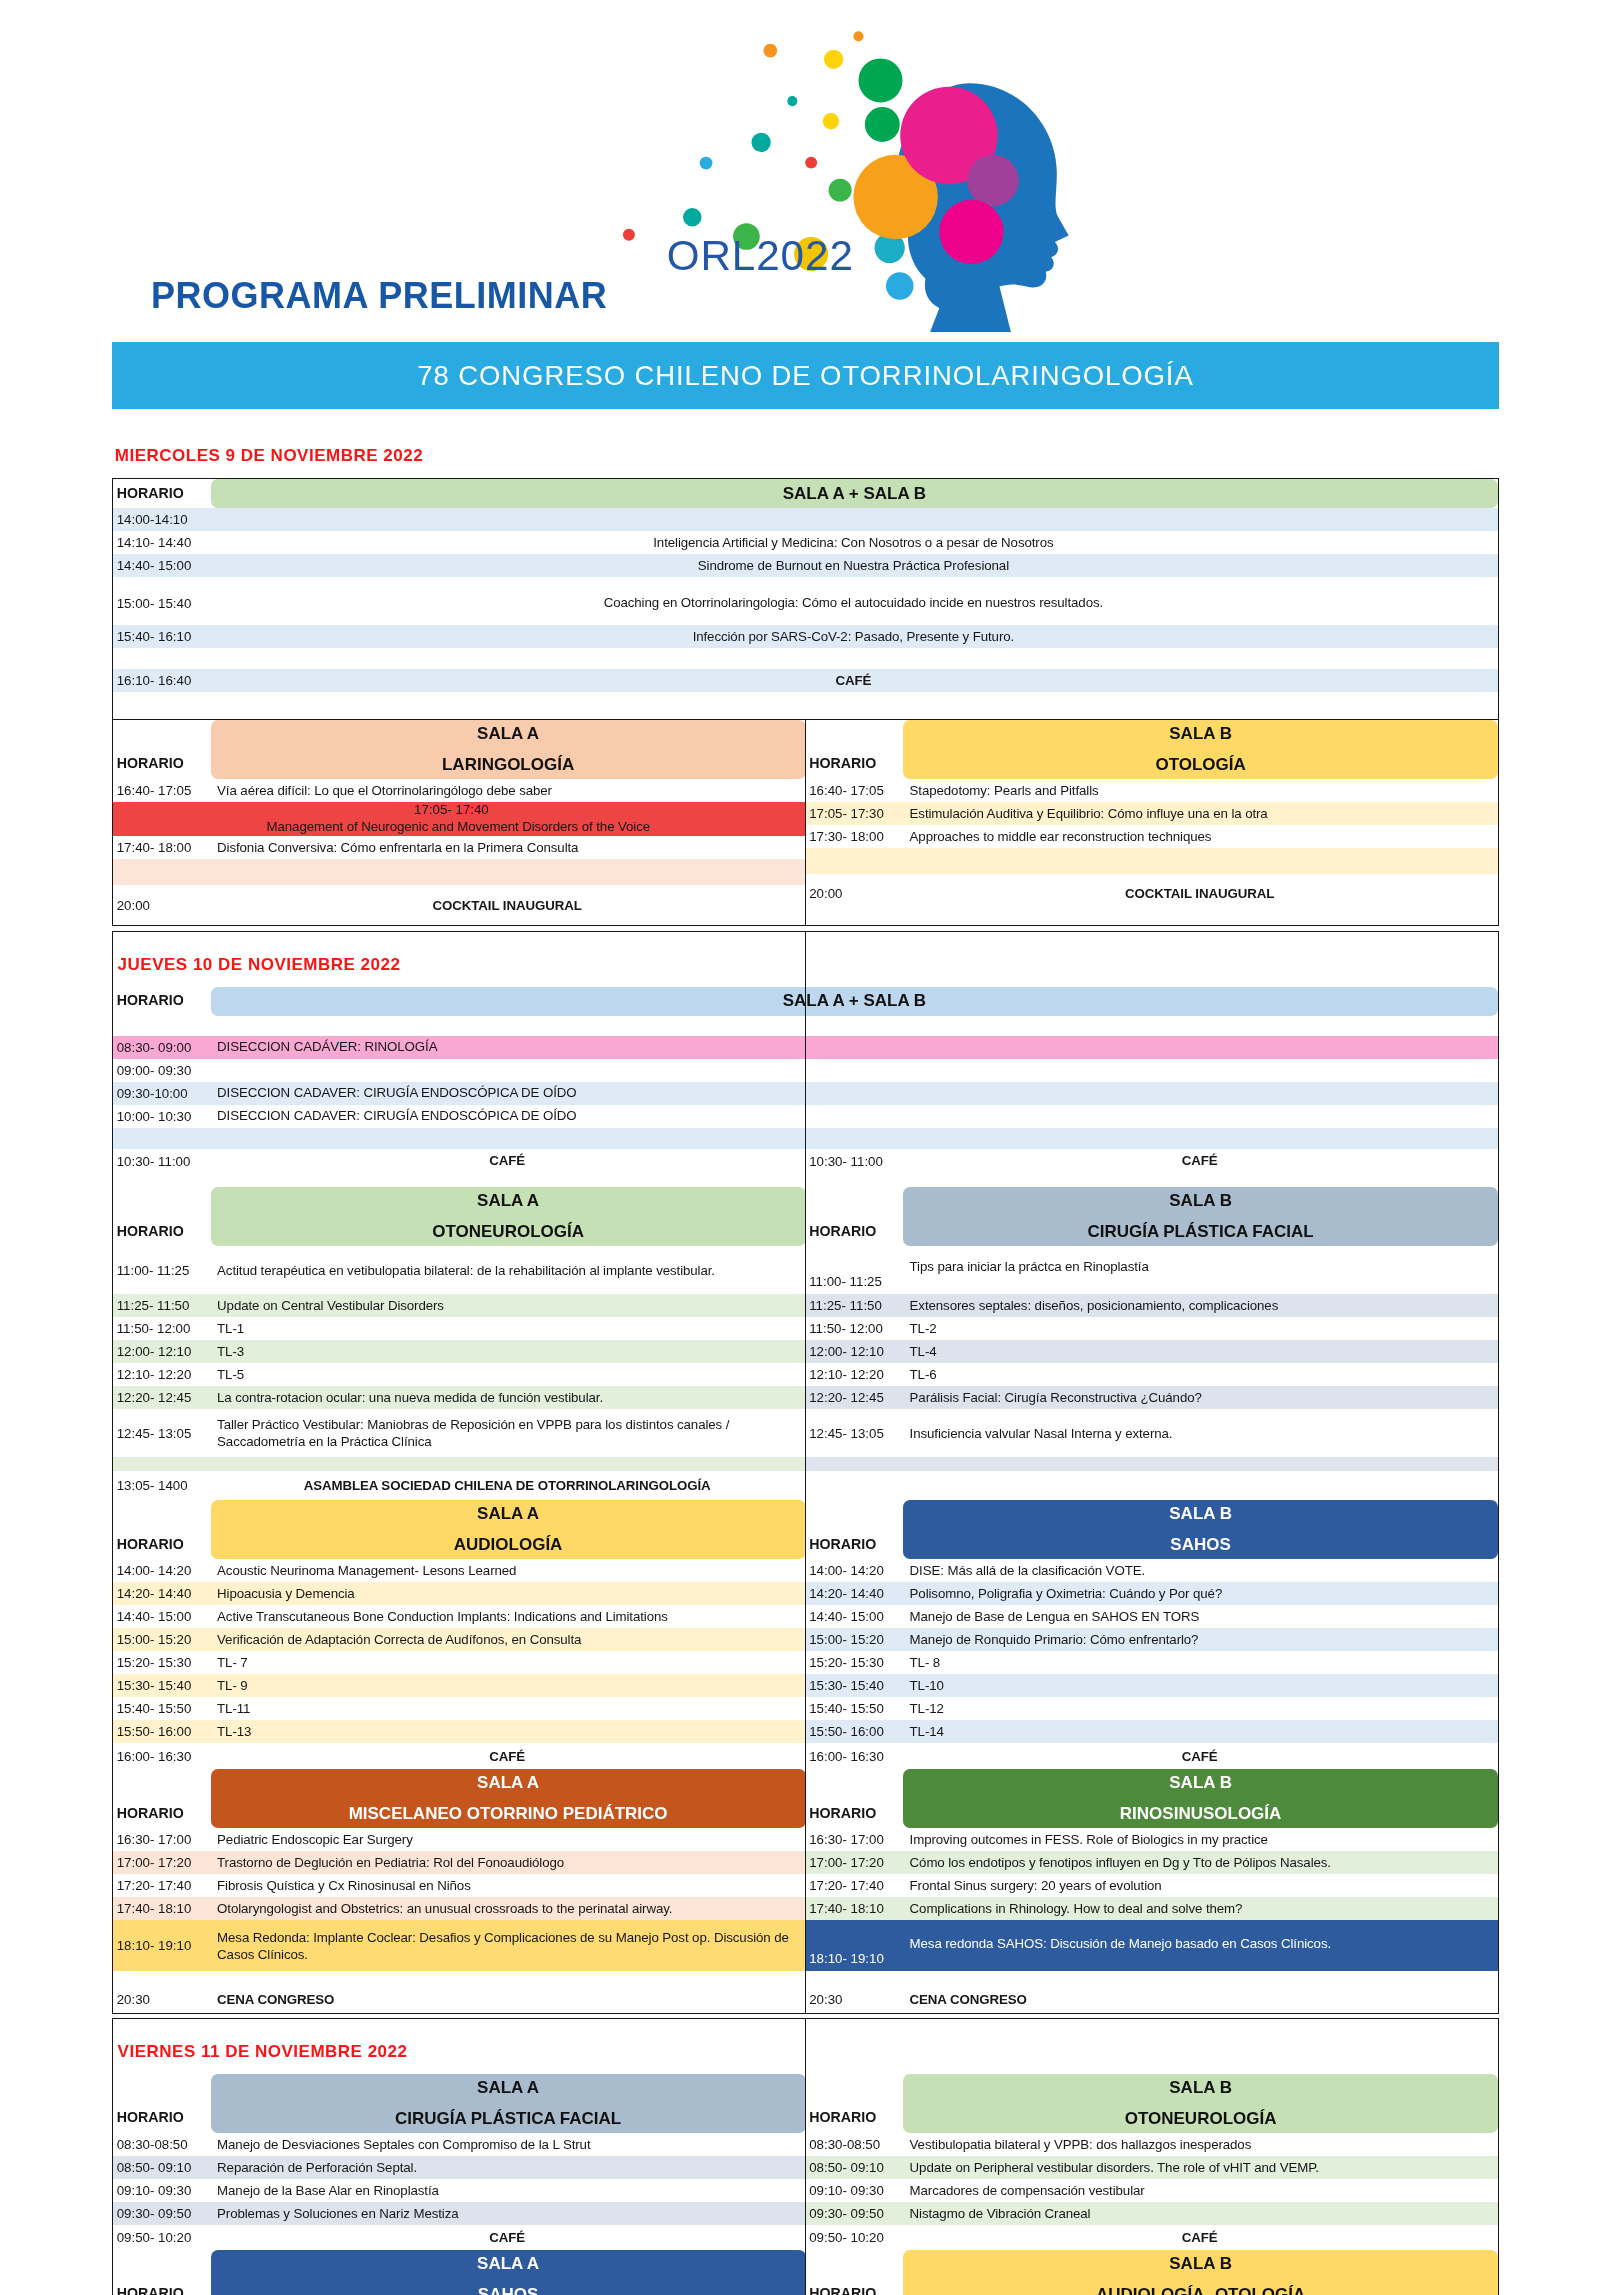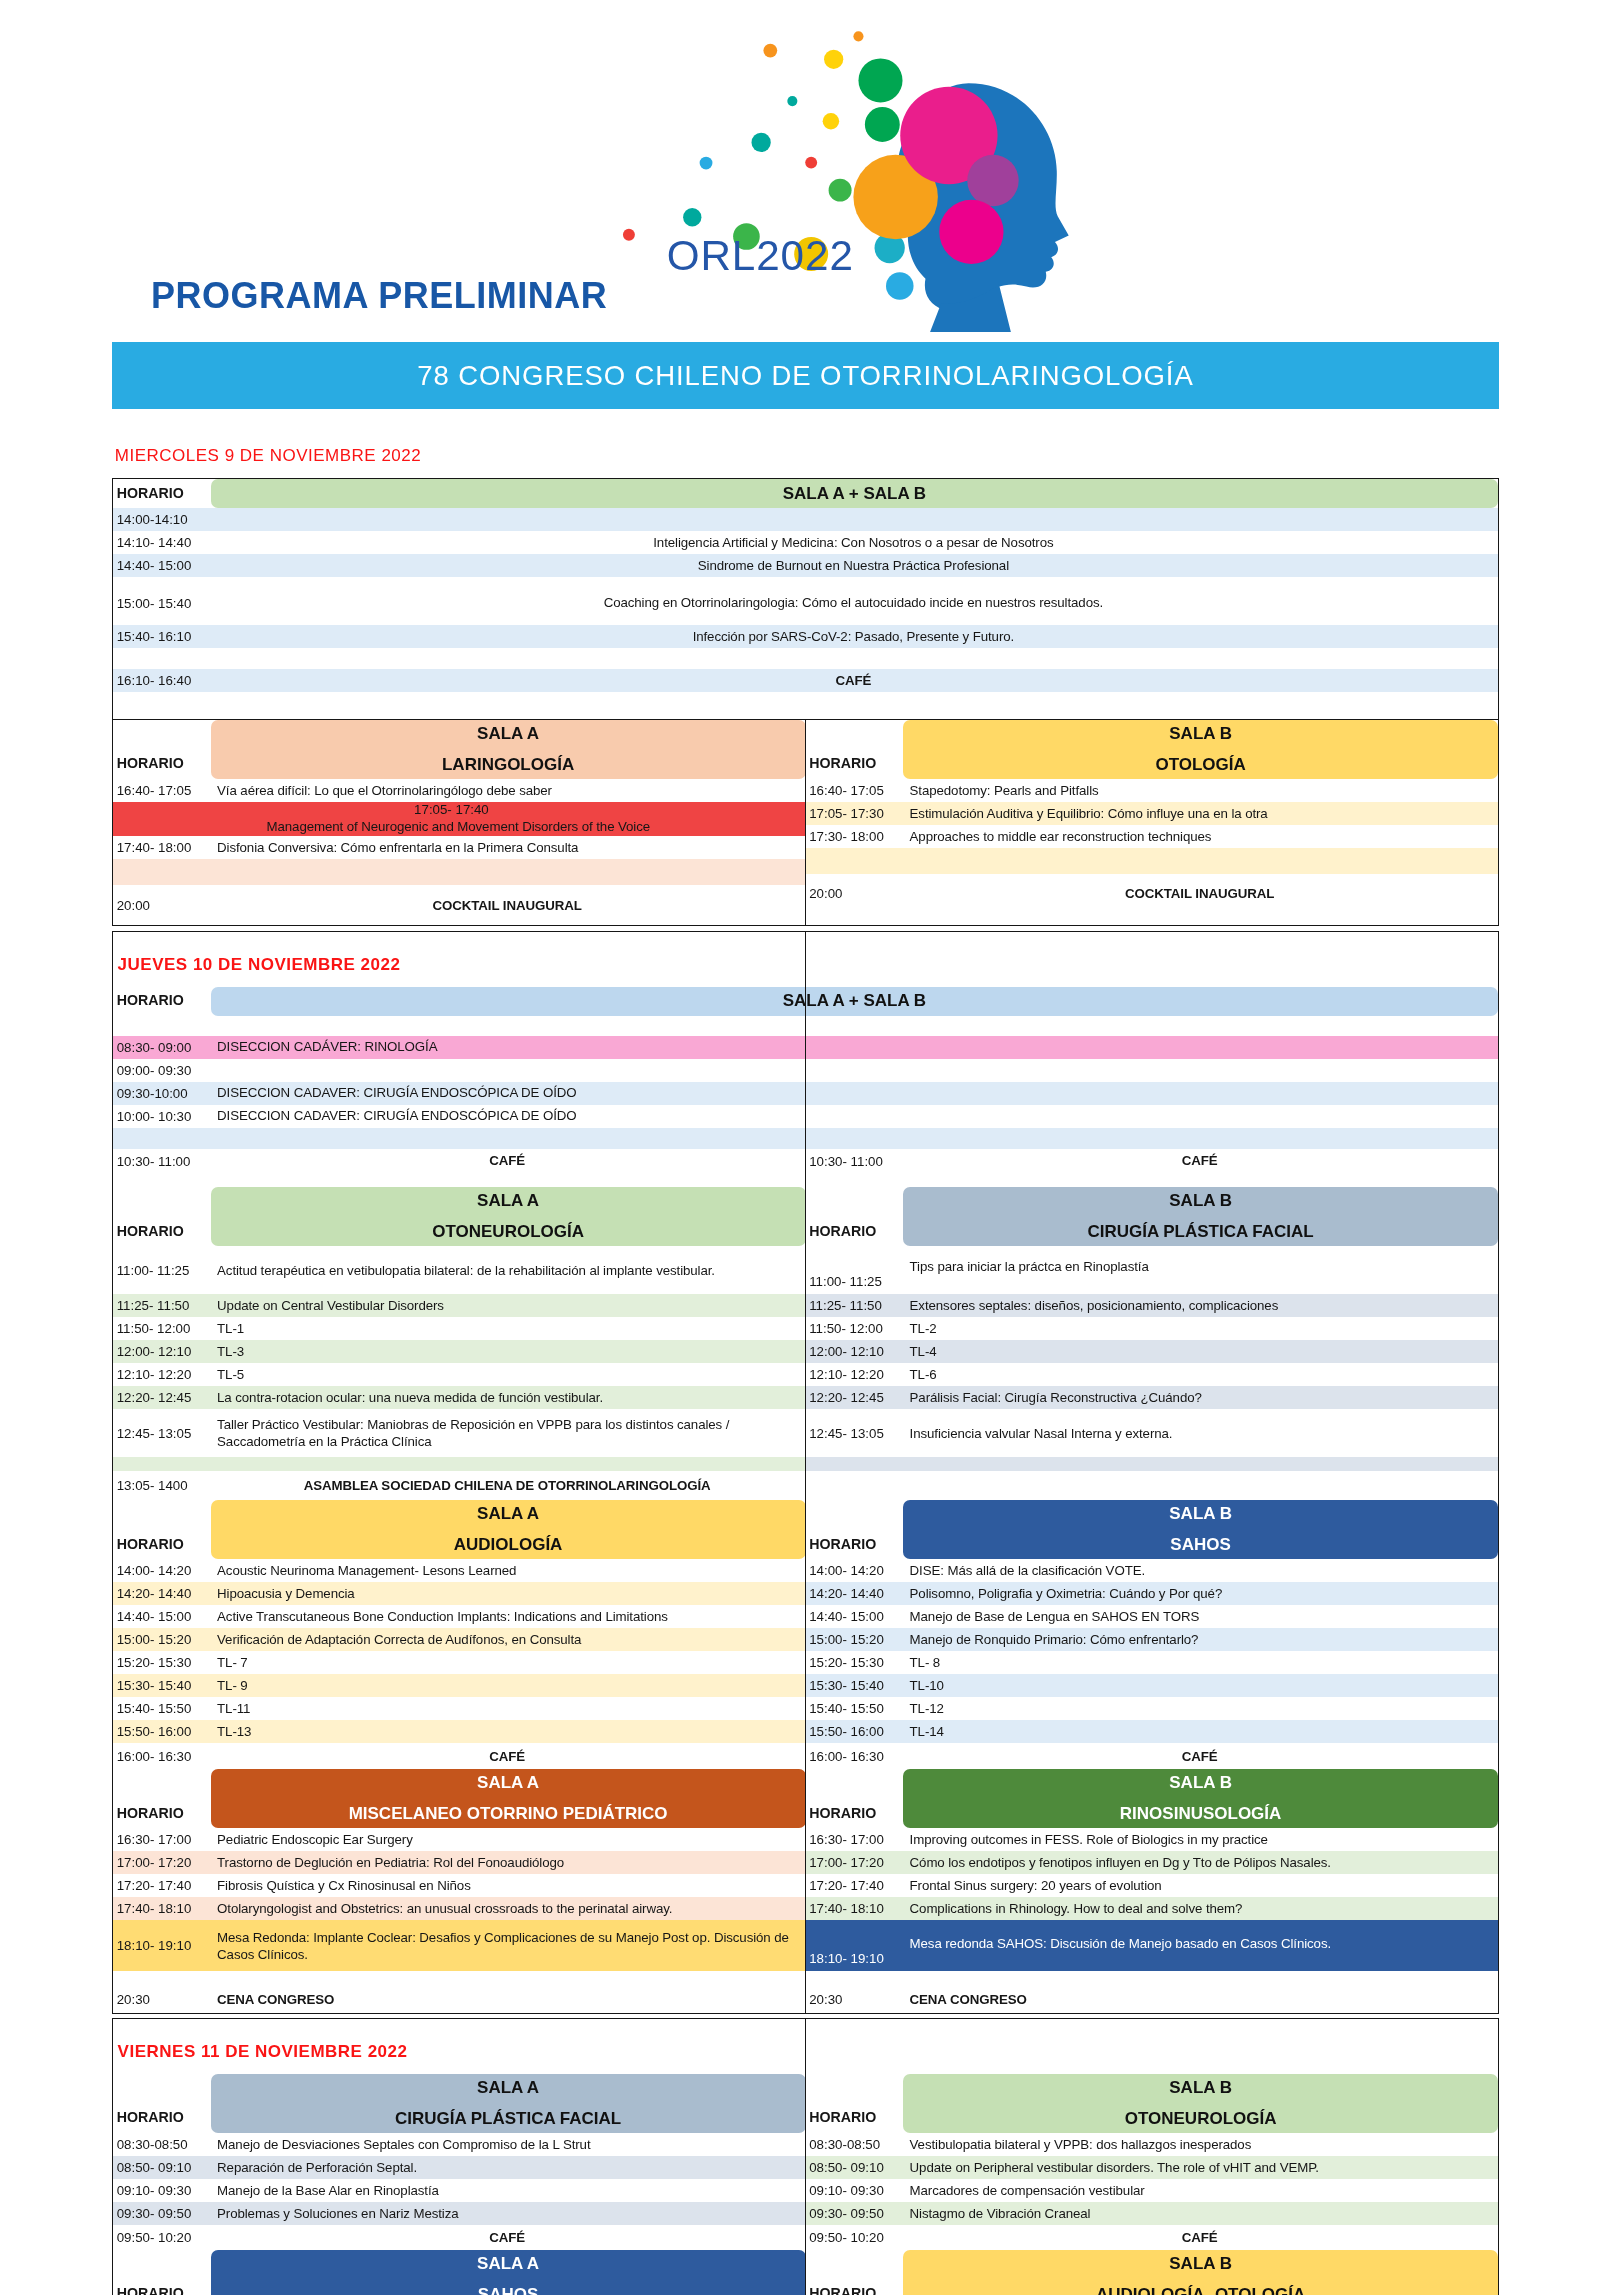--- a/index.html
+++ b/index.html
@@ -4,21 +4,21 @@
 <style>
   html,body{margin:0;padding:0;background:#ffffff;}
   .page{position:relative;width:1607px;height:3207px;background:#fff;overflow:hidden;
         font-family:"Liberation Sans",sans-serif;color:#161616;}
   .logo{position:absolute;left:583px;top:29px;width:505px;height:303px;}
   .ptitle{position:absolute;left:113px;top:275px;font-size:36px;font-weight:bold;color:#1857A6;letter-spacing:0.5px;margin-left:38px;}
   .banner{position:absolute;left:112px;top:342px;width:1387px;height:67px;background:#29ABE2;
           display:flex;align-items:center;justify-content:center;}
   .banner span{color:#fff;font-size:27.5px;letter-spacing:0.9px;white-space:nowrap;}
   .content{position:absolute;left:112px;top:446px;width:1387px;}
-  .title-out{font-size:17px;font-weight:normal;color:#FA1414;margin:0 0 12px 2.8px;letter-spacing:0.5px;}
+  .title-out{font-size:17px;font-weight:bold;color:#FA1414;margin:0 0 12px 2.8px;letter-spacing:0.5px;}
   .daytitle{font-size:17px;font-weight:bold;color:#FA1414;padding:23px 0 12px 4.6px;letter-spacing:0.5px;}
   .box{position:relative;border:1.4px solid #161616;background:#fff;}
   .box.fuse{margin-top:-1.4px;}
   .box.sep{margin-top:4.1px;}
   .divider{position:absolute;left:calc(50% - 0.9px);top:0;bottom:0;width:1.4px;background:#161616;z-index:6;}
   .sechead{display:flex;}
   .sechead .hcell{width:94px;display:flex;align-items:flex-end;padding:0 0 7.3px 3.7px;
                   font-weight:bold;font-size:14.2px;letter-spacing:0;}
   .sechead .band{flex:1;display:flex;flex-direction:column;justify-content:center;align-items:center;
                  gap:13px;font-weight:bold;font-size:17px;min-height:59px;text-align:center;line-height:1.05;border-radius:7px;}

